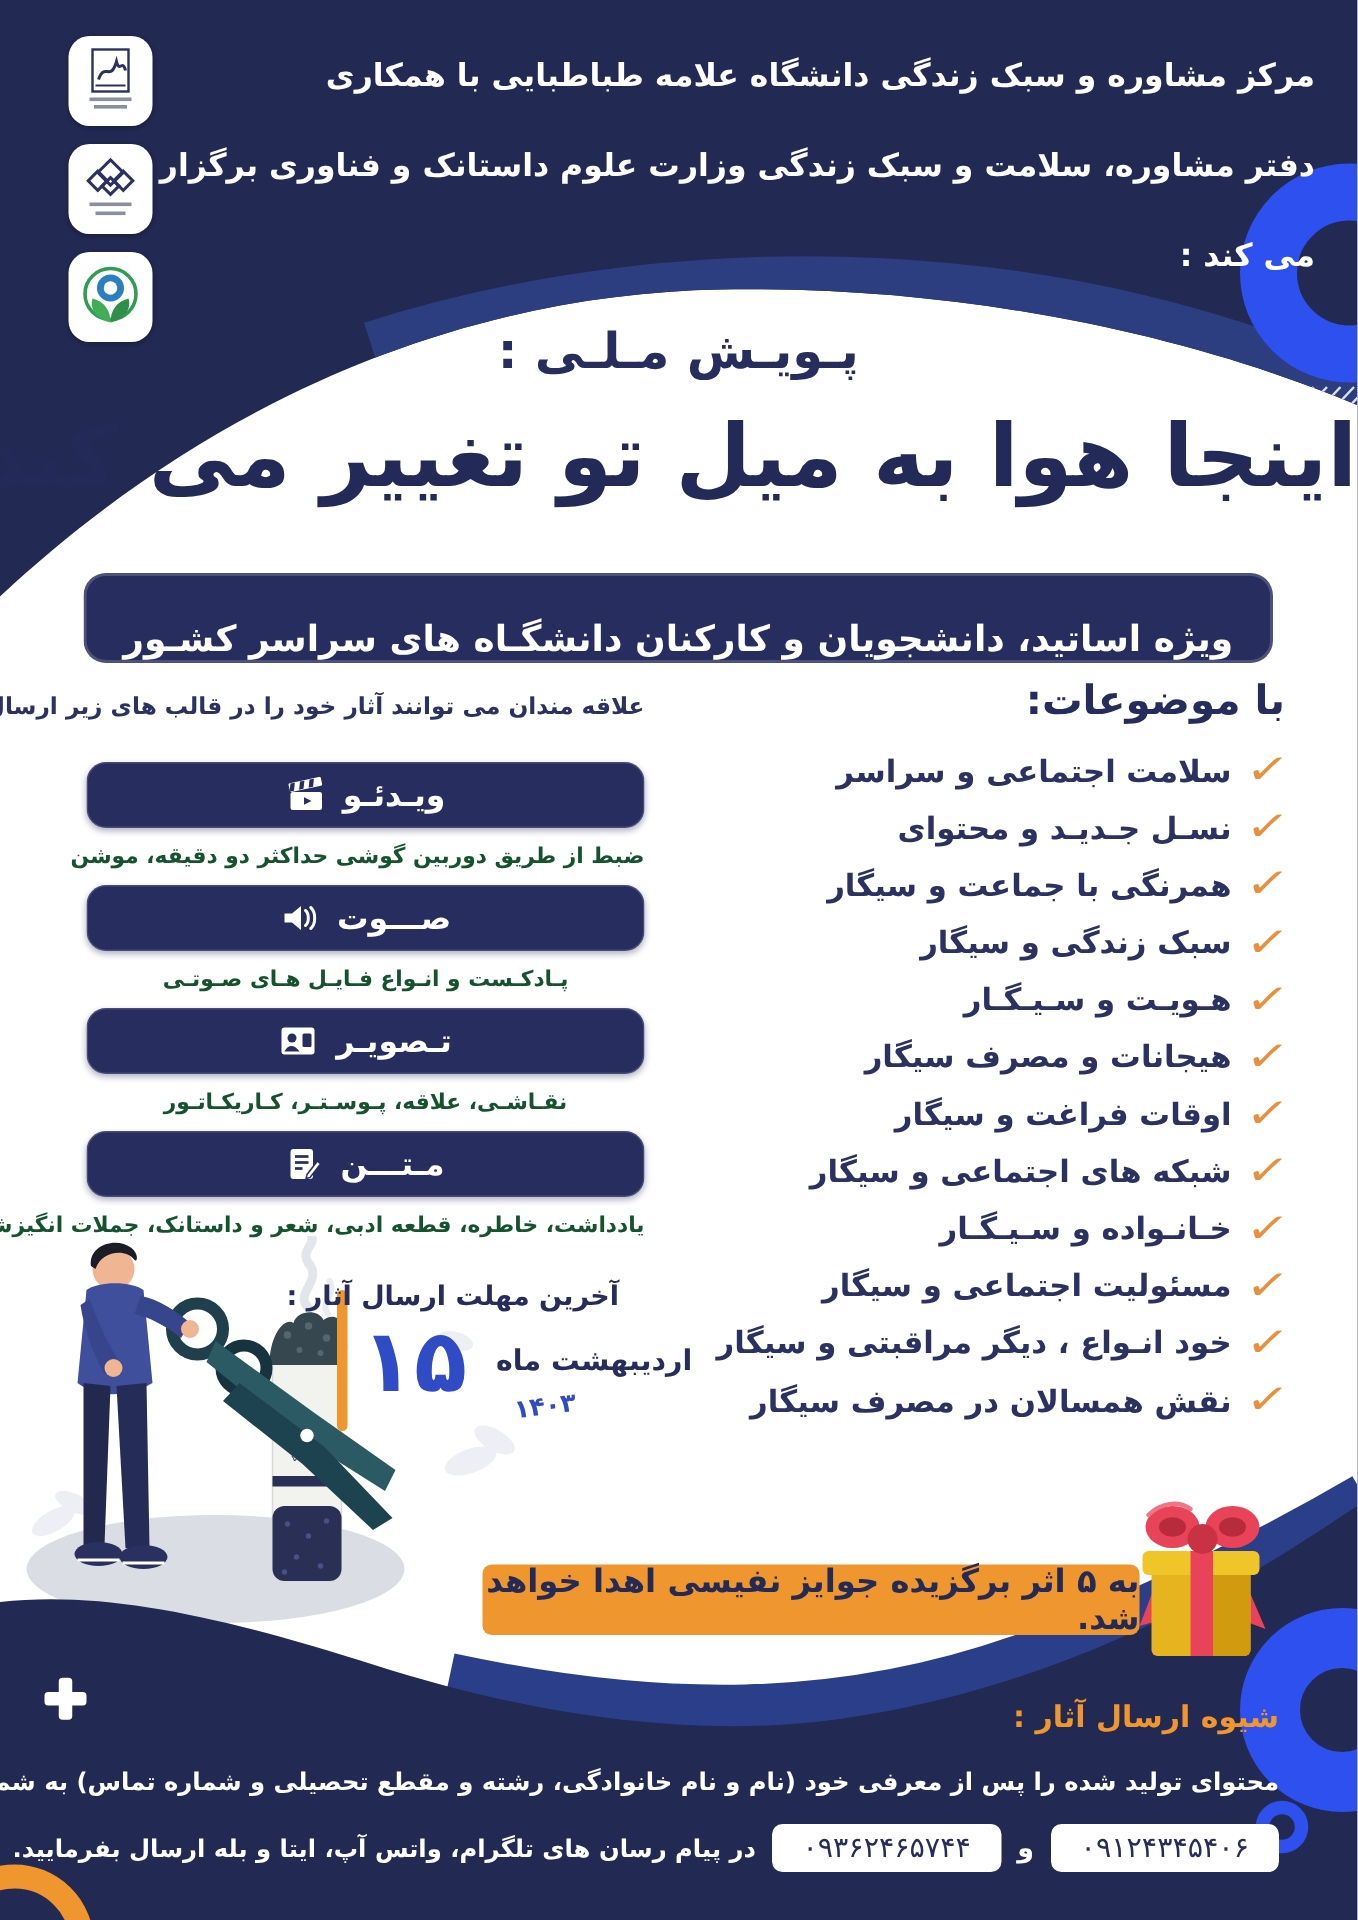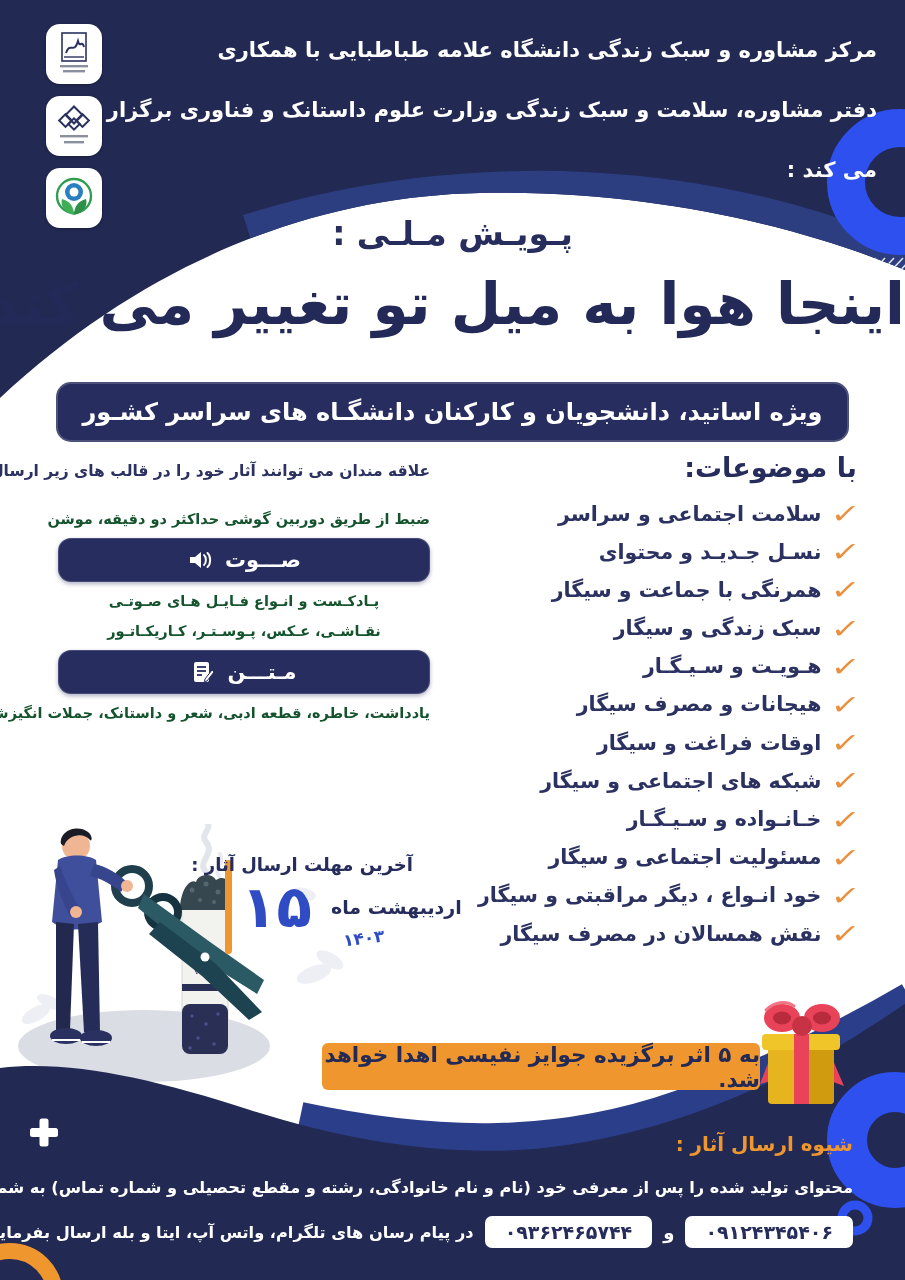--- a/index.html
+++ b/index.html
@@ -19,21 +19,21 @@
   .header-text { position:absolute; top:20px; right:28px; width:800px; z-index:2;
     color:#ffffff; font-weight:bold; font-size:21px; line-height:60px; text-align:right; }
 
   
   .campaign-label { position:absolute; top:214px; left:0; width:905px; z-index:2;
     text-align:center; color:#272d5d; font-size:33px; font-weight:bold; letter-spacing:1px; }
   .main-title { position:absolute; top:270px; left:0; width:905px; z-index:2;
     text-align:center; color:#242a57; font-size:58px; font-weight:bold; white-space:nowrap; }
   .audience-pill { position:absolute; top:382px; left:56px; width:793px; height:60px; z-index:2;
     background:#272d5f; border:2px solid rgba(255,255,255,.18); border-radius:15px;
-    display:flex; align-items:center; justify-content:center;
+    display:flex; align-items:flex-end; justify-content:center;
     color:#ffffff; font-size:24px; font-weight:bold; }
 
   
   .formats { position:absolute; top:462px; left:58px; width:372px; z-index:2; direction:rtl; }
   .formats-intro { text-align:center; color:#2b3160; font-size:15.5px; font-weight:bold; margin-bottom:28px; white-space:nowrap; }
   .format-btn { height:44px; border-radius:13px; background:#272d5f;
     border:1.5px solid rgba(255,255,255,.15);
     display:flex; align-items:center; justify-content:center; gap:12px;
     color:#ffffff; font-size:21px; font-weight:bold; margin-bottom:8px;
     box-shadow:0 2px 4px rgba(30,35,80,.35); flex-direction:row-reverse; }
@@ -69,21 +69,21 @@
 
   
   .footer-decor { position:absolute; left:0; top:960px; z-index:2; }
   .footer-heading { position:absolute; right:52px; top:1132px; z-index:5;
     color:#f0962e; font-size:20px; font-weight:bold; }
   .footer-body { position:absolute; right:52px; top:1178px; width:835px; z-index:5;
     color:#ffffff; font-size:16.2px; font-weight:bold; text-align:right; direction:rtl; white-space:nowrap; }
   .footer-row { position:absolute; right:52px; top:1216px; z-index:5; direction:rtl;
     display:flex; align-items:center; gap:11px; }
   .phone-pill { background:#ffffff; color:#262c5b; border-radius:7px; padding:5px 20px;
-    font-size:19px; font-weight:bold; letter-spacing:1.5px; direction:ltr;text-align:right; }
+    font-size:19px; font-weight:normal; letter-spacing:1.5px; direction:ltr;text-align:right; }
   .footer-conj { color:#ffffff; font-size:18px; font-weight:bold; }
   .footer-tail { color:#ffffff; font-size:16.2px; font-weight:bold; white-space:nowrap; }
 </style>
 </head>
 <body>
 
 <div class="page">
 
   <svg class="hero-decor-top" width="905" height="480" viewBox="0 0 905 480">
     <defs>
@@ -152,35 +152,61 @@
 
   <div class="campaign-label">پـویـش مـلـی :</div>
   <div class="main-title">اینجا هوا به میل تو تغییر می کند</div>
   <div class="audience-pill">
     <span>ویژه اساتید، دانشجویان و کارکنان دانشگـاه های سراسر کشـور</span>
   </div>
 
   <div class="formats">
     <div class="formats-intro">علاقه مندان می توانند آثار خود را در قالب های زیر ارسال نمایند :</div>
 
+    <div class="format-btn">
+      <span>
+        <svg width="26" height="24" viewBox="0 0 26 24" fill="#ffffff">
+          <g transform="rotate(-12 8 6)">
+              <rect x="2" y="3" width="22" height="6" rx="1"></rect>
+          <rect x="4.5" y="3.4" width="3" height="5.2" fill="#272d5f" transform="skewX(-18)"></rect>
+          <rect x="11" y="3.4" width="3" height="5.2" fill="#272d5f" transform="skewX(-18)"></rect>
+          <rect x="17.5" y="3.4" width="3" height="5.2" fill="#272d5f" transform="skewX(-18)"></rect>
+            </g>
+          <rect x="3" y="10" width="21" height="12" rx="1.5"></rect>
+          <path d="M12,13.5 L17,16 L12,18.5 Z" fill="#272d5f"></path>
+        </svg>
+      </span>
+      <span class="label">ویـدئـو</span>
+    </div>
     <div class="format-caption">ضبط از طریق دوربین گوشی حداکثر دو دقیقه، موشن</div>
 
     <div class="format-btn">
       <span>
         <svg width="26" height="22" viewBox="0 0 26 22" fill="#ffffff">
           <path d="M3,8 H8 L14,3 V19 L8,14 H3 Z"></path>
           <path d="M17,6 C19.5,8 19.5,14 17,16" fill="none" stroke="#ffffff" stroke-width="2" stroke-linecap="round"></path>
           <path d="M20.5,4 C24,7 24,15 20.5,18" fill="none" stroke="#ffffff" stroke-width="2" stroke-linecap="round"></path>
         </svg>
       </span>
       <span class="label">صـــوت</span>
     </div>
     <div class="format-caption">پـادکـست و انـواع فـایـل هـای صـوتـی</div>
 
-    <div class="format-caption">نقـاشـی، عـکس، پـوسـتـر، کـاریکـاتـور</div>
+    <div class="format-btn">
+      <span>
+        <svg width="26" height="22" viewBox="0 0 26 22">
+          <rect x="2" y="2" width="22" height="18" rx="2" fill="#ffffff"></rect>
+          <circle cx="9" cy="9" r="3" fill="#272d5f"></circle>
+          <path d="M4,18 C6,13 11,13 14,18 Z" fill="#272d5f"></path>
+          <rect x="16" y="6" width="6" height="9" rx="1" fill="#272d5f"></rect>
+        </svg>
+      </span>
+      <span class="label">تـصویـر</span>
+    </div>
+    <div class="format-caption">نقـاشـی، علاقه، پـوسـتـر، کـاریکـاتـور</div>
 
     <div class="format-btn">
       <span>
         <svg width="24" height="24" viewBox="0 0 24 24">
           <rect x="3" y="2" width="15" height="20" rx="2" fill="#ffffff"></rect>
           <g stroke="#272d5f" stroke-width="1.8">
               <line x1="6" y1="7" x2="15" y2="7"></line>
               <line x1="6" y1="11" x2="15" y2="11"></line>
               <line x1="6" y1="15" x2="11" y2="15"></line>
             </g>

